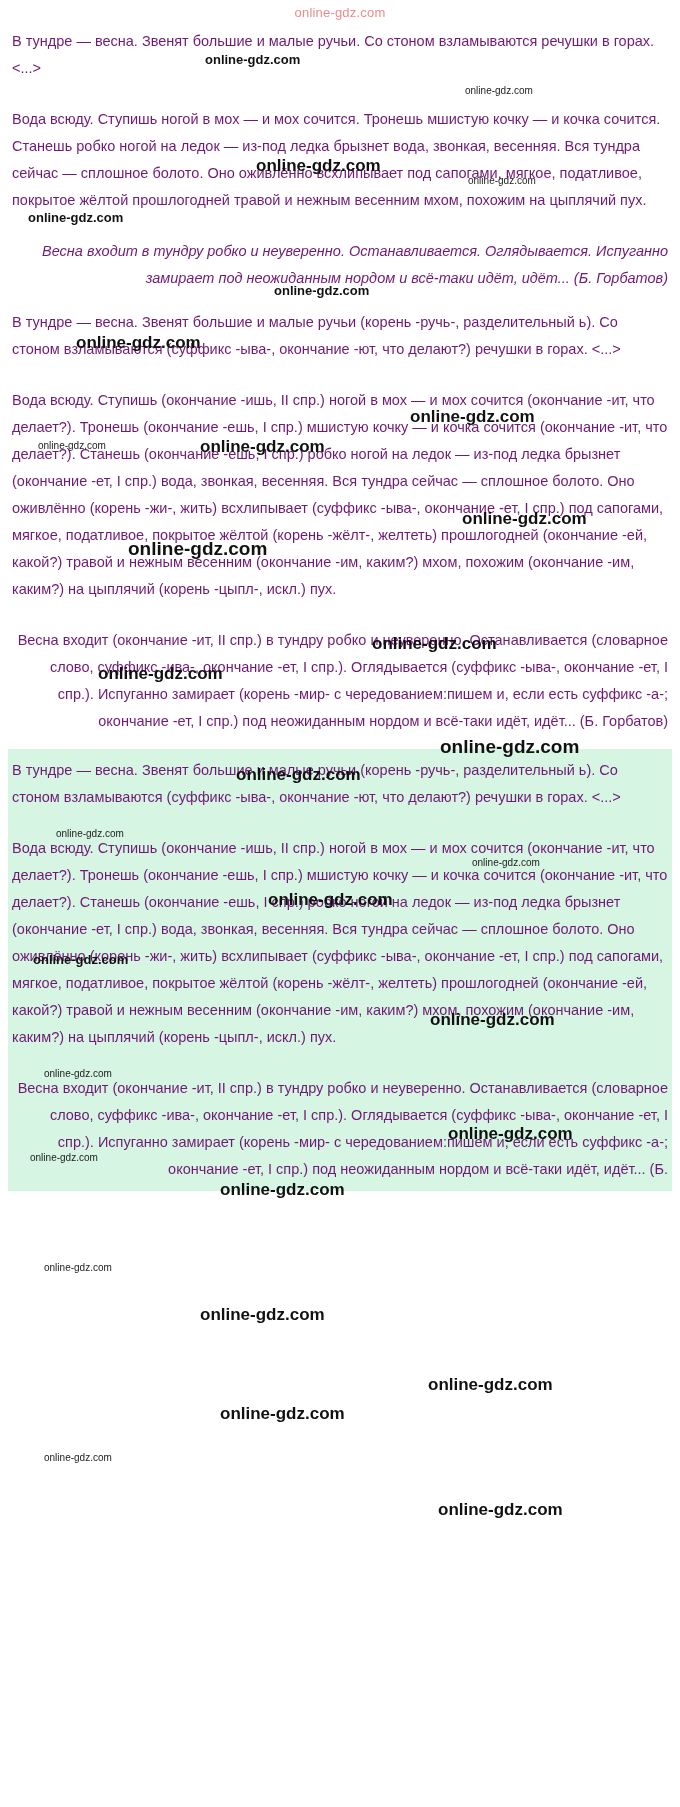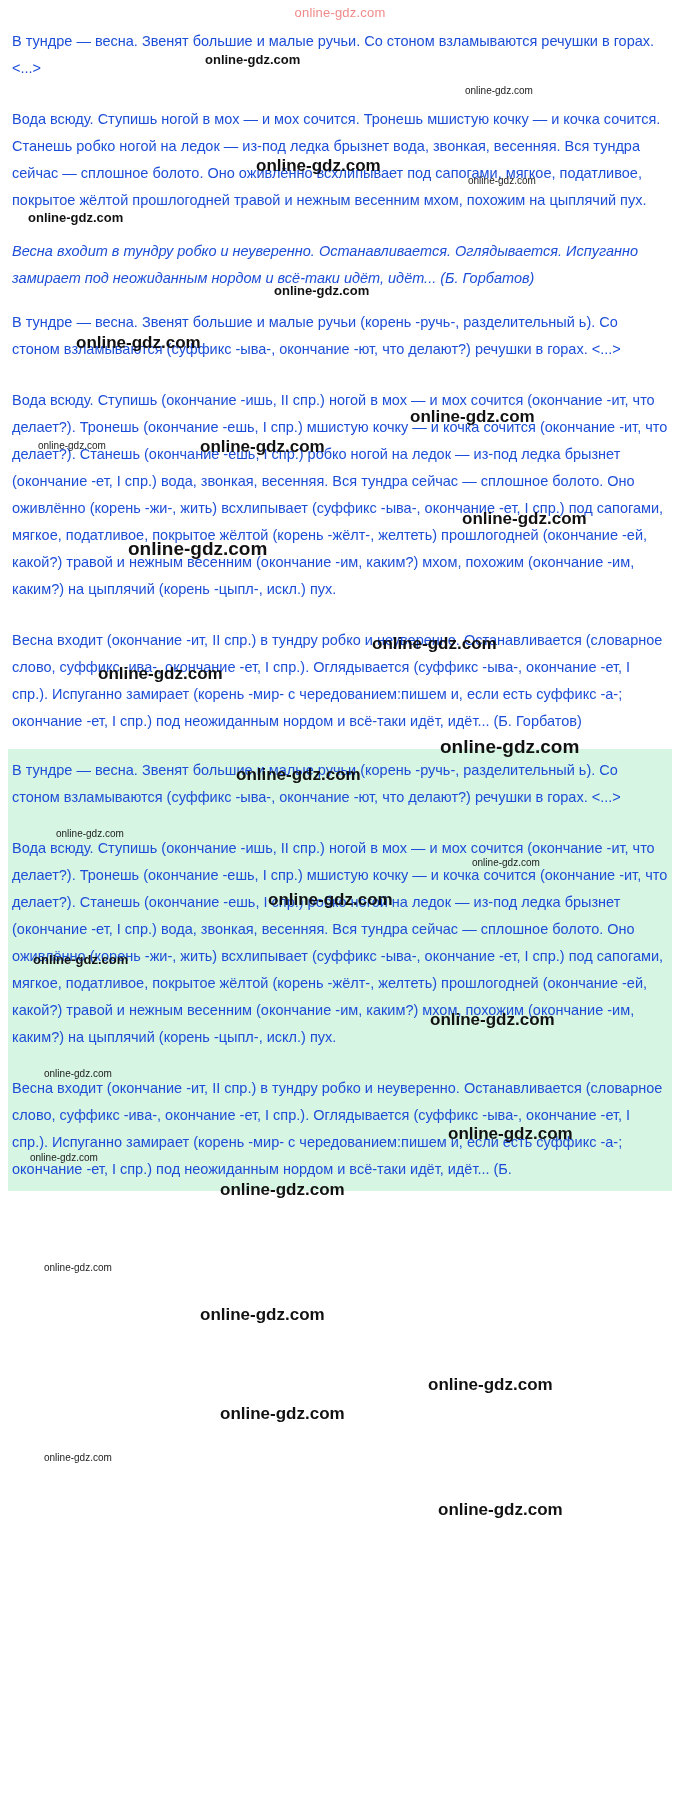--- a/index.html
+++ b/index.html
@@ -27,31 +27,32 @@
     padding-top: 5px;
     padding-bottom: 6px;
     letter-spacing: 0.2px;
     font-family: "Liberation Sans", sans-serif;
   }
   .content {
     position: relative;
     padding: 0 8px;
     font-size: 14.5px;
     line-height: 27px;
-    color: #1d4ed8;
+    color: #701a75;
   }
   .block {
     position: relative;
     padding: 2px 4px 2px 4px;
   }
   .block p {
     margin: 0 0 11px 0;
   }
   .block p:last-child {
     margin-bottom: 0;
+    text-align: right;
   }
   .gap {
     height: 13px;
   }
   .highlight {
     background: #d6f5e3;
     padding: 8px 4px 8px 4px;
     margin-top: 12px;
   }
   .ital {

